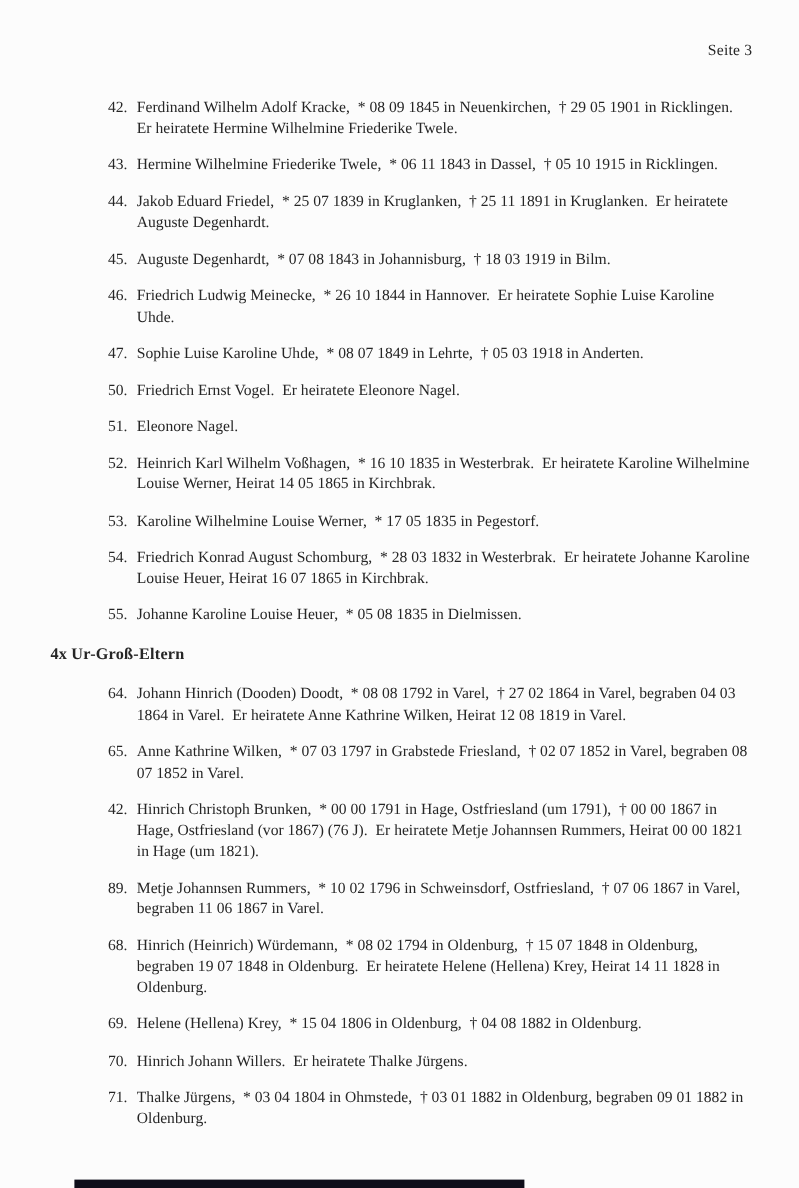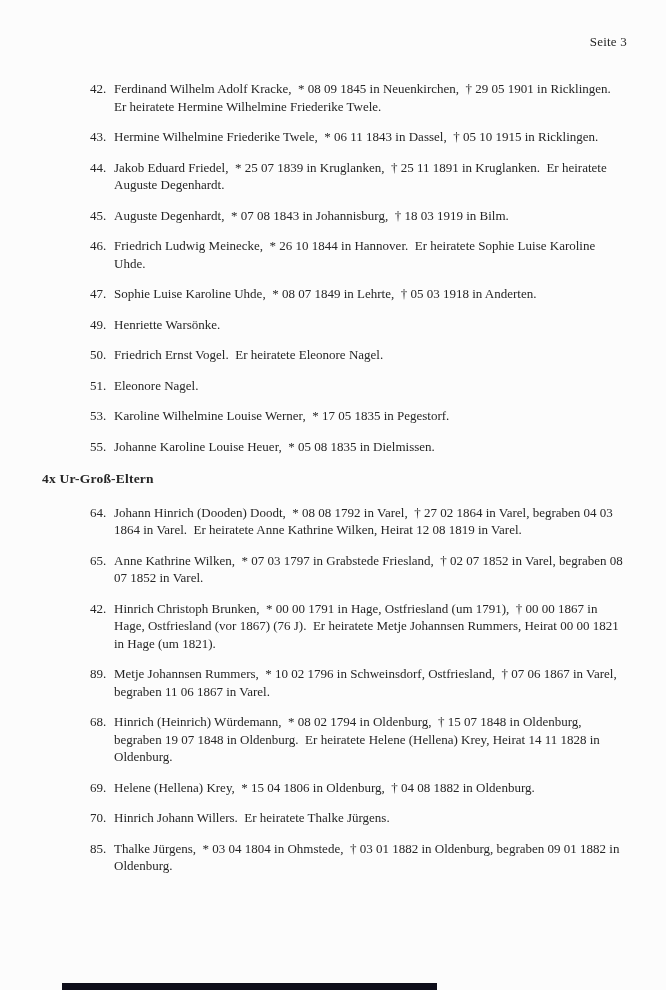--- a/index.html
+++ b/index.html
@@ -90,41 +90,45 @@
   <div class="entry">
     <span class="entry-number">46.</span>
     <span class="entry-text">Friedrich Ludwig Meinecke,  * 26 10 1844 in Hannover.  Er heiratete Sophie Luise Karoline Uhde.</span>
   </div>
 
   <div class="entry">
     <span class="entry-number">47.</span>
     <span class="entry-text">Sophie Luise Karoline Uhde,  * 08 07 1849 in Lehrte,  † 05 03 1918 in Anderten.</span>
   </div>
 
-  <div class="entry">
-    <span class="entry-number">49.</span>
-    <span class="entry-text">Henriette Warsönke.</span>
-  </div>
 
   <div class="entry">
     <span class="entry-number">50.</span>
     <span class="entry-text">Friedrich Ernst Vogel.  Er heiratete Eleonore Nagel.</span>
   </div>
 
   <div class="entry">
     <span class="entry-number">51.</span>
     <span class="entry-text">Eleonore Nagel.</span>
   </div>
 
+  <div class="entry">
+    <span class="entry-number">52.</span>
+    <span class="entry-text">Heinrich Karl Wilhelm Voßhagen,  * 16 10 1835 in Westerbrak.  Er heiratete Karoline Wilhelmine Louise Werner, Heirat 14 05 1865 in Kirchbrak.</span>
+  </div>
 
   <div class="entry">
     <span class="entry-number">53.</span>
     <span class="entry-text">Karoline Wilhelmine Louise Werner,  * 17 05 1835 in Pegestorf.</span>
   </div>
 
+  <div class="entry">
+    <span class="entry-number">54.</span>
+    <span class="entry-text">Friedrich Konrad August Schomburg,  * 28 03 1832 in Westerbrak.  Er heiratete Johanne Karoline Louise Heuer, Heirat 16 07 1865 in Kirchbrak.</span>
+  </div>
 
   <div class="entry">
     <span class="entry-number">55.</span>
     <span class="entry-text">Johanne Karoline Louise Heuer,  * 05 08 1835 in Dielmissen.</span>
   </div>
 </div>
   </div>
 
   <div class="section">
     <div class="section-heading">4x Ur-Groß-Eltern</div>
@@ -158,21 +162,21 @@
     <span class="entry-number">69.</span>
     <span class="entry-text">Helene (Hellena) Krey,  * 15 04 1806 in Oldenburg,  † 04 08 1882 in Oldenburg.</span>
   </div>
 
   <div class="entry">
     <span class="entry-number">70.</span>
     <span class="entry-text">Hinrich Johann Willers.  Er heiratete Thalke Jürgens.</span>
   </div>
 
   <div class="entry">
-    <span class="entry-number">85.</span>
+    <span class="entry-number">71.</span>
     <span class="entry-text">Thalke Jürgens,  * 03 04 1804 in Ohmstede,  † 03 01 1882 in Oldenburg, begraben 09 01 1882 in Oldenburg.</span>
   </div>
 </div>
   </div>
 </div>
 
   <div class="scan-bar" style="background: rgb(14, 14, 26);"></div>
 </div>
 
 </body></html>

